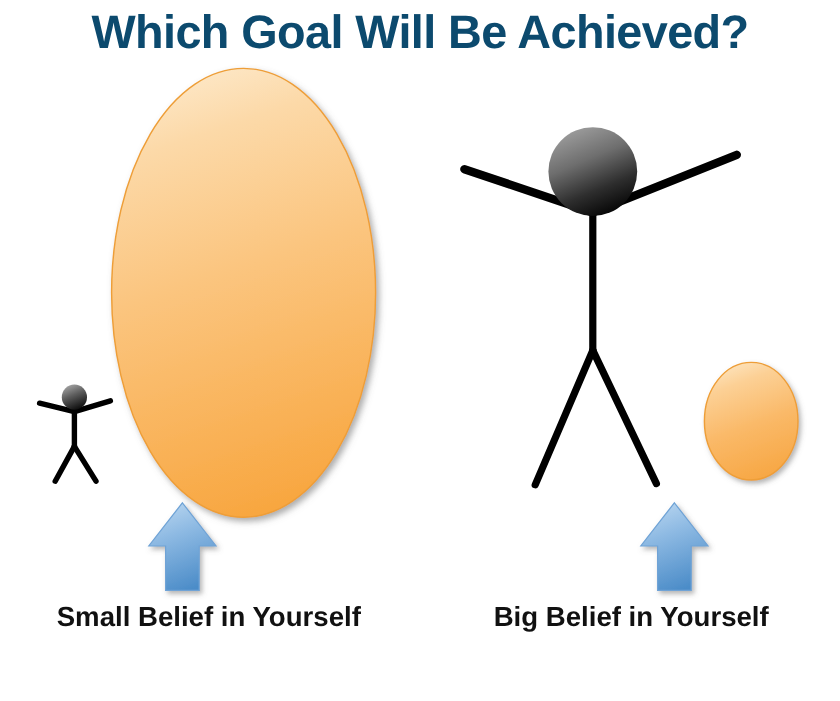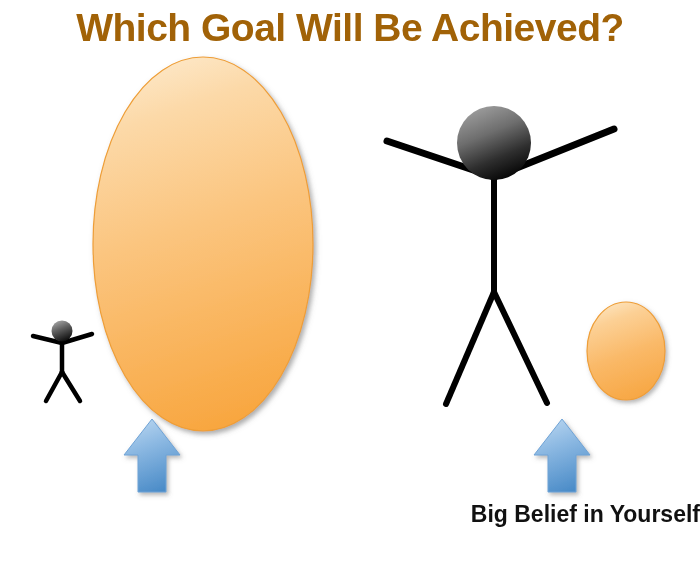--- a/index.html
+++ b/index.html
@@ -20,21 +20,21 @@
     background: #ffffff;
   }
   #title {
     position: absolute;
     left: 0;
     top: 6px;
     width: 700px;
     text-align: center;
     font-size: 39px;
     font-weight: bold;
-    color: #a16207;
+    color: #0c4a6e;
     letter-spacing: -0.5px;
     font-family: "Liberation Sans", sans-serif;
     white-space: nowrap;
   }
   .caption {
     position: absolute;
     font-size: 23px;
     font-weight: bold;
     color: #111111;
     text-align: center;
@@ -43,21 +43,20 @@
   }
   #caption-left {
     left: 0px;
     top: 500px;
     width: 348px;
   }
   #caption-right {
     left: 352px;
     top: 500px;
     width: 348px;
-    text-align: right;
   }
   .stage-svg {
     position: absolute;
     left: 0;
     top: 0;
     width: 700px;
     height: 584px;
   }
 </style>
 </head>
@@ -126,19 +125,20 @@
     </g>
 
     <ellipse cx="626" cy="351" rx="39" ry="49" fill="url(#orangeGradSmall)" style="stroke:#EE9E37;stroke-width:1.2" filter="url(#softShadowSm)"></ellipse>
 
     <polygon points="152,419 180,455 166,455 166,492 138,492 138,455 124,455" fill="url(#blueGrad)" style="stroke:#6FA3D6;stroke-width:1" filter="url(#softShadowSm)"></polygon>
 
     <polygon points="562,419 590,455 576,455 576,492 548,492 548,455 534,455" fill="url(#blueGrad)" style="stroke:#6FA3D6;stroke-width:1" filter="url(#softShadowSm)"></polygon>
   </svg>
 
   <div class="caption" id="caption-left">
+    <div>Small Belief in Yourself</div>
   </div>
 
   <div class="caption" id="caption-right">
     <div>Big Belief in Yourself</div>
   </div>
 
 </div>
 
 </body></html>

